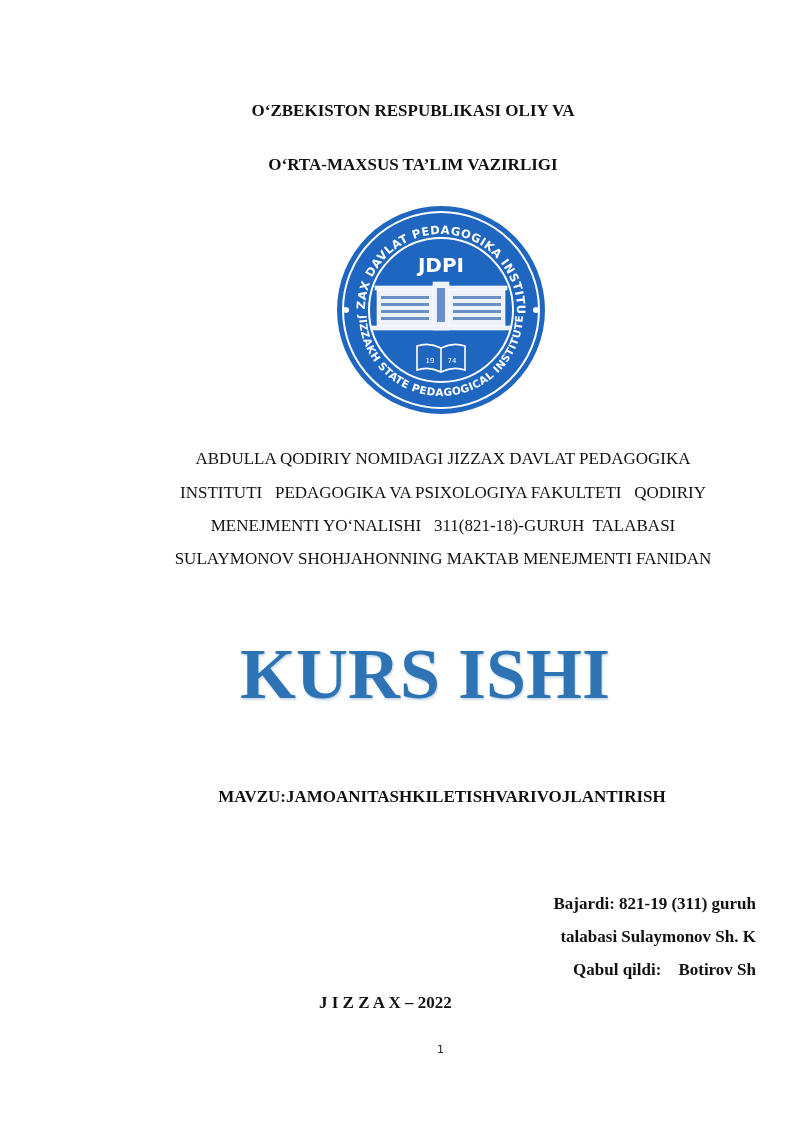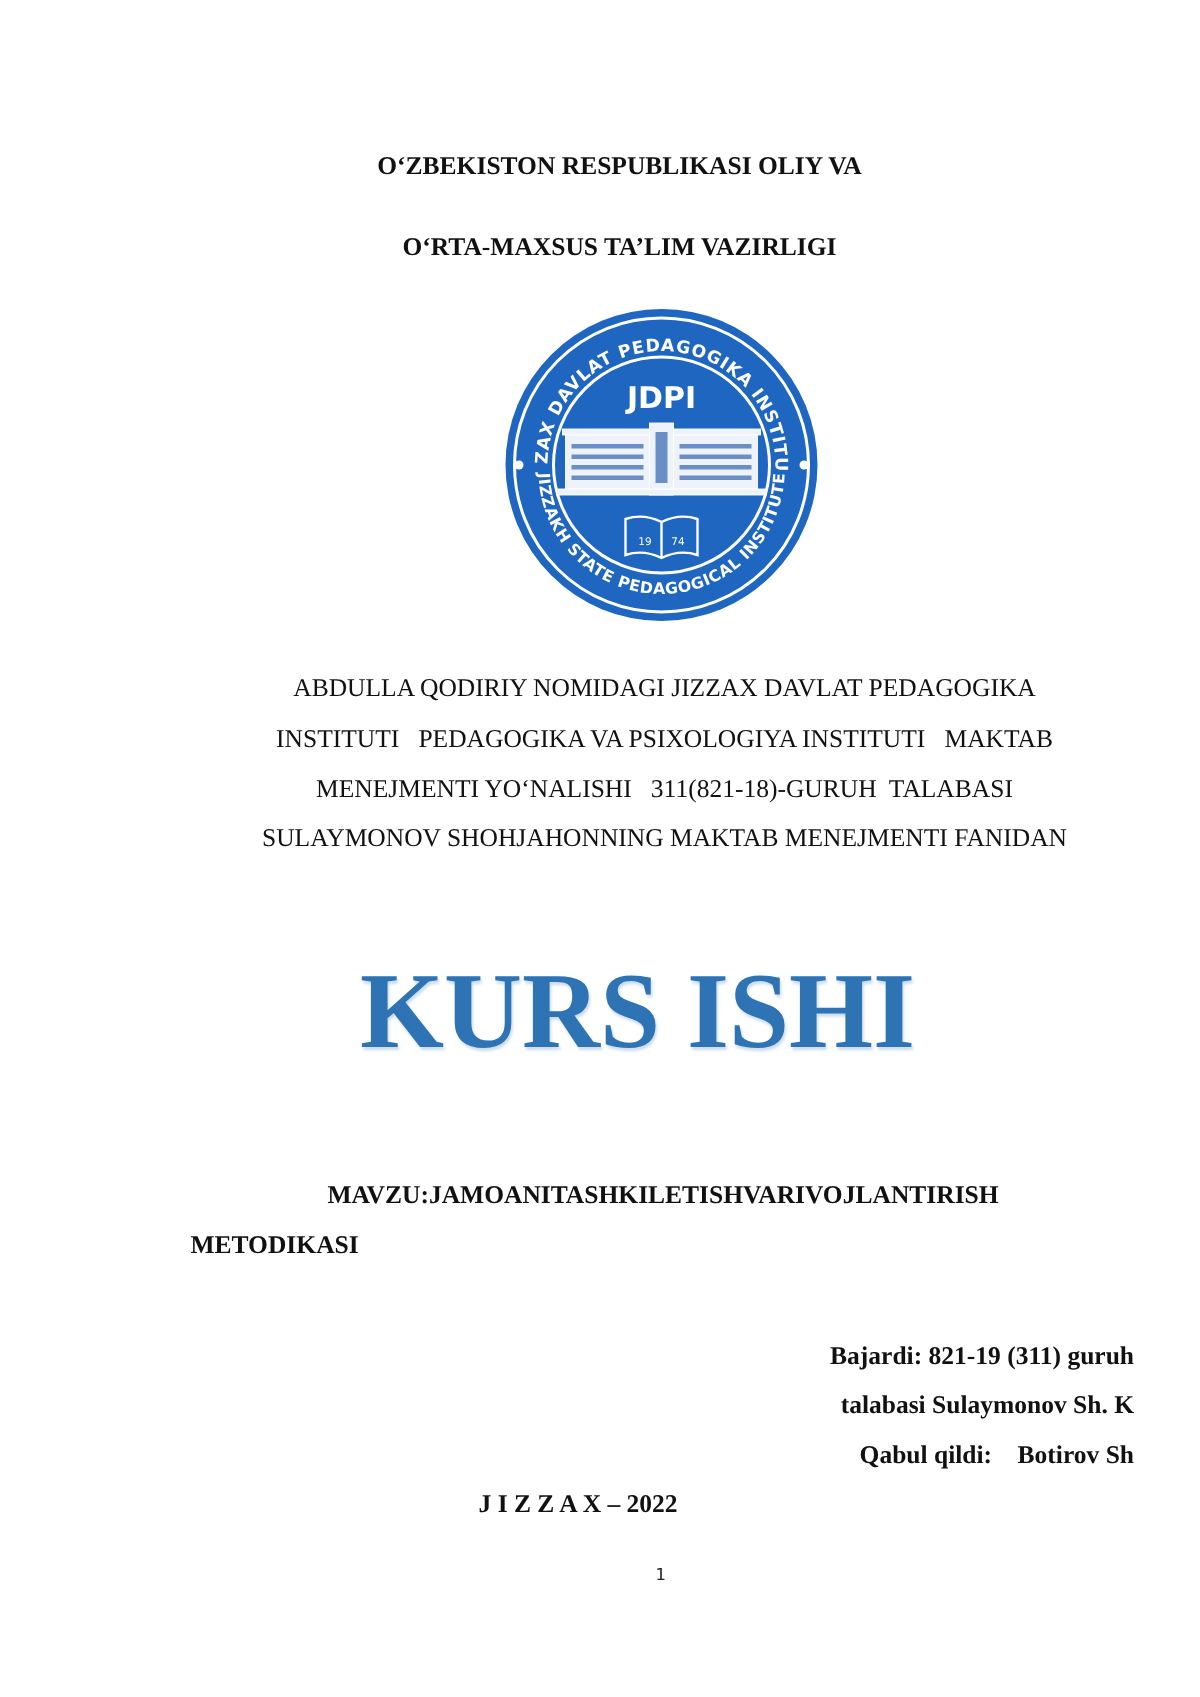--- a/index.html
+++ b/index.html
@@ -76,35 +76,34 @@
 
     <g fill="none" stroke="#ffffff" stroke-width="1.6">
       <path d="M 82 142 Q 94 138 106 144 Q 118 138 130 142 L 130 166 Q 118 162 106 168 Q 94 162 82 166 Z"></path>
       <line x1="106" y1="144" x2="106" y2="168"></line>
     </g>
     <text x="95" y="159" text-anchor="middle" font-family="DejaVu Sans, sans-serif" font-size="7" fill="#ffffff">19</text>
     <text x="117" y="159" text-anchor="middle" font-family="DejaVu Sans, sans-serif" font-size="7" fill="#ffffff">74</text>
   </svg>
 
   <div class="inst l1">ABDULLA QODIRIY NOMIDAGI JIZZAX DAVLAT PEDAGOGIKA</div>
-  <div class="inst l2">INSTITUTI   PEDAGOGIKA VA PSIXOLOGIYA INSTITUTI   MAKTAB</div>
+  <div class="inst l2">INSTITUTI   PEDAGOGIKA VA PSIXOLOGIYA FAKULTETI   QODIRIY</div>
   <div class="inst l3">MENEJMENTI YO‘NALISHI   311(821-18)-GURUH  TALABASI</div>
   <div class="inst l4">SULAYMONOV SHOHJAHONNING MAKTAB MENEJMENTI FANIDAN</div>
 
   <div class="title">KURS ISHI</div>
 
   <div class="topic l1">
     <span>MAVZU:</span>
     <span>JAMOANI</span>
     <span>TASHKIL</span>
     <span>ETISH</span>
     <span>VA</span>
     <span>RIVOJLANTIRISH</span>
   </div>
-  <div class="topic l2">METODIKASI</div>
 
   <div class="right r1">Bajardi: 821-19 (311) guruh</div>
   <div class="right r2">talabasi Sulaymonov Sh. K</div>
   <div class="right r3">Qabul qildi:    Botirov Sh</div>
 
   <div class="city">J I Z Z A X – 2022</div>
   <div class="pagenum">1</div>
 </div>
 
 </body></html>

